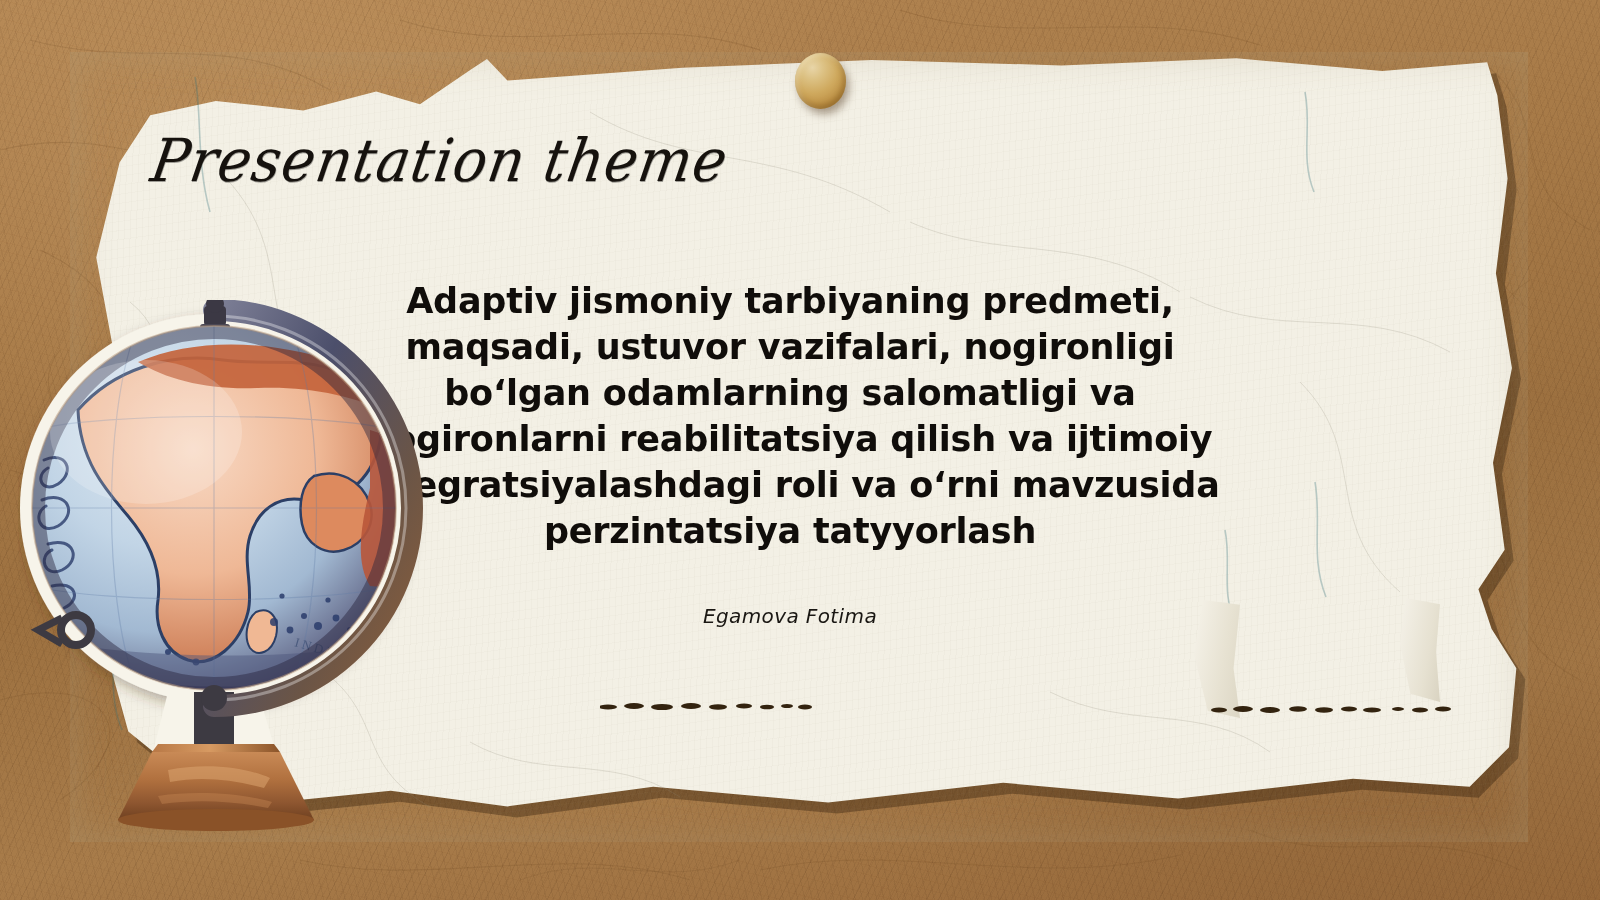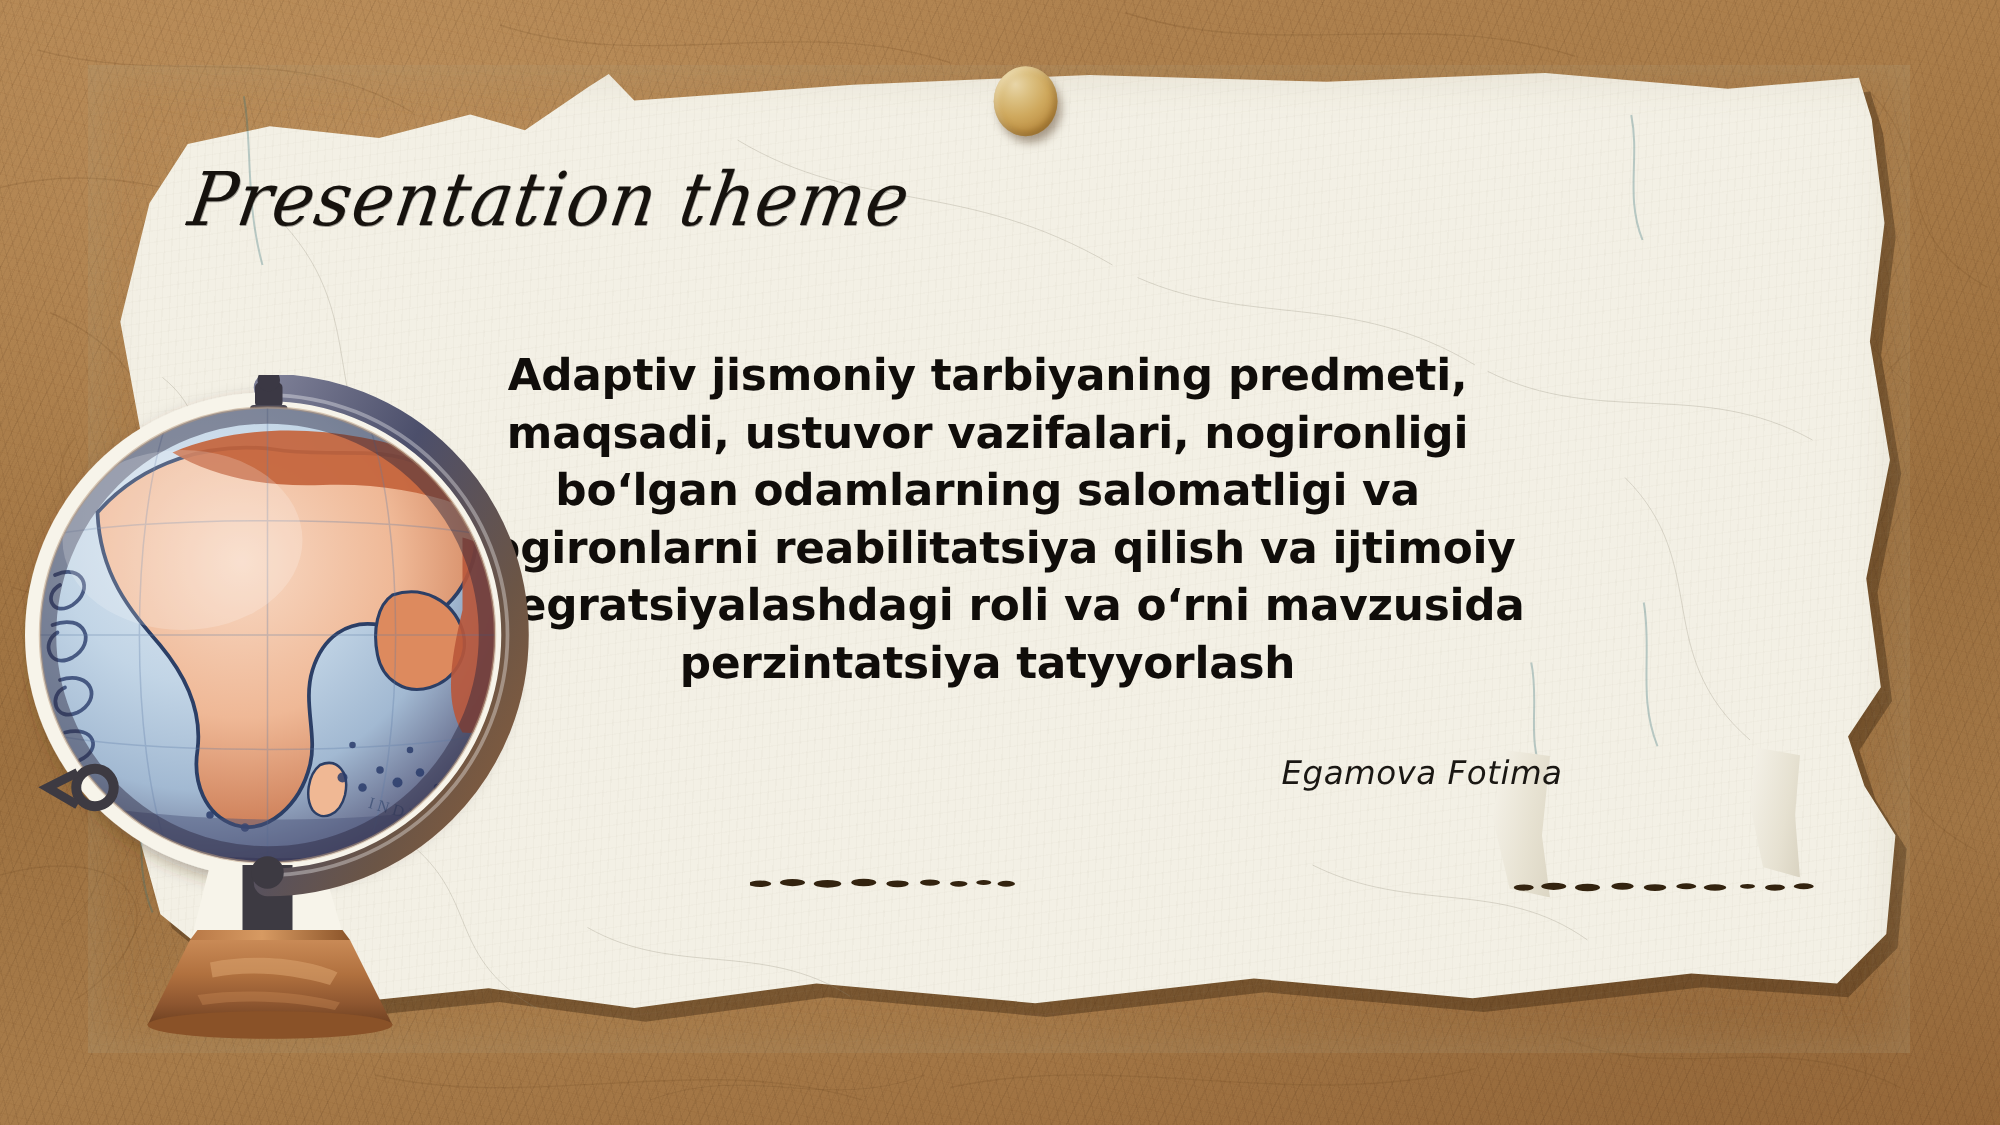--- a/index.html
+++ b/index.html
@@ -147,25 +147,25 @@
     line-height:46px;
     color:#100d0a;
     letter-spacing:-0.2px;
   }
 
   
   #author {
     position:absolute;
     left:330px; top:604px;
     width:920px;
-    text-align:right;
+    text-align:center;
     font-family:"DejaVu Sans", "Liberation Sans", sans-serif;
     font-style:italic;
     font-weight:500;
-    font-size:26px;
+    font-size:20px;
     color:#1a1713;
     letter-spacing:0.4px;
   }
 
   
   .dash-rule { position:absolute; height:12px; }
   #dash-left  { left:600px; top:700px; width:215px; }
   #dash-right { left:1210px; top:703px; width:245px; }
 
   

